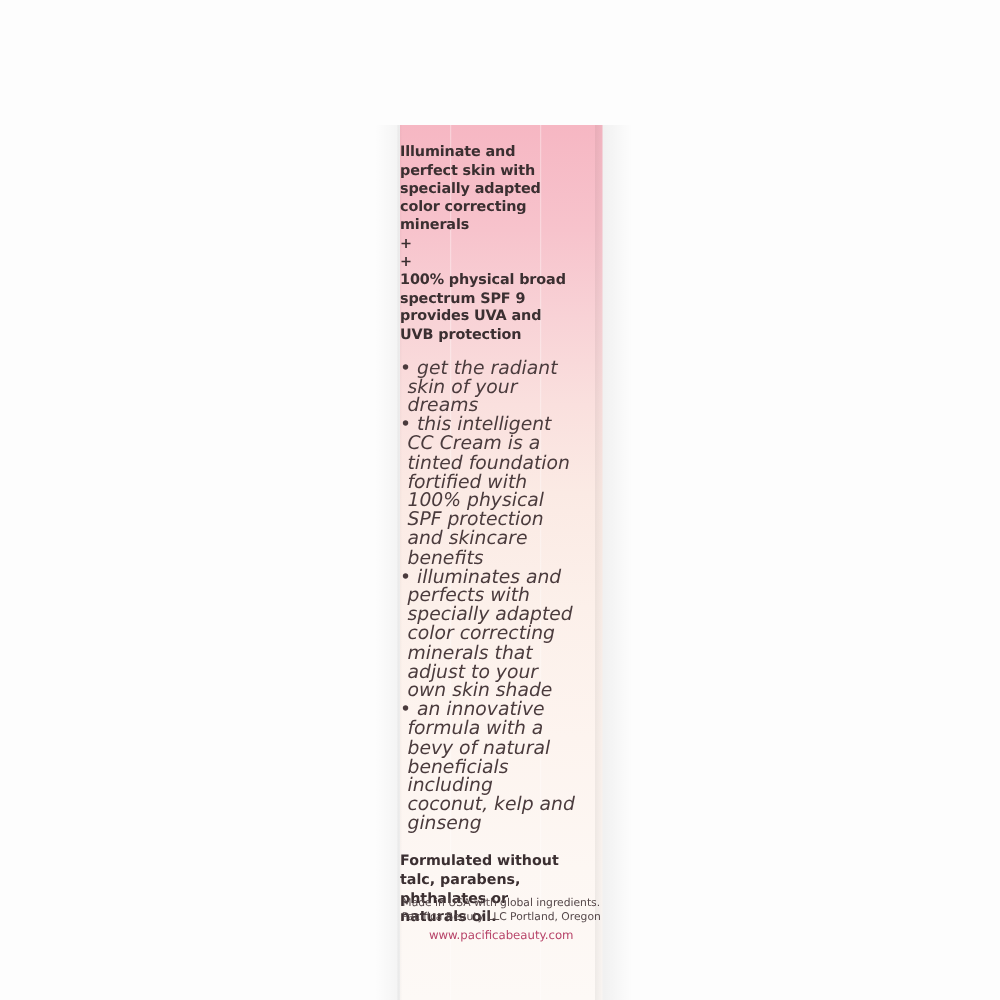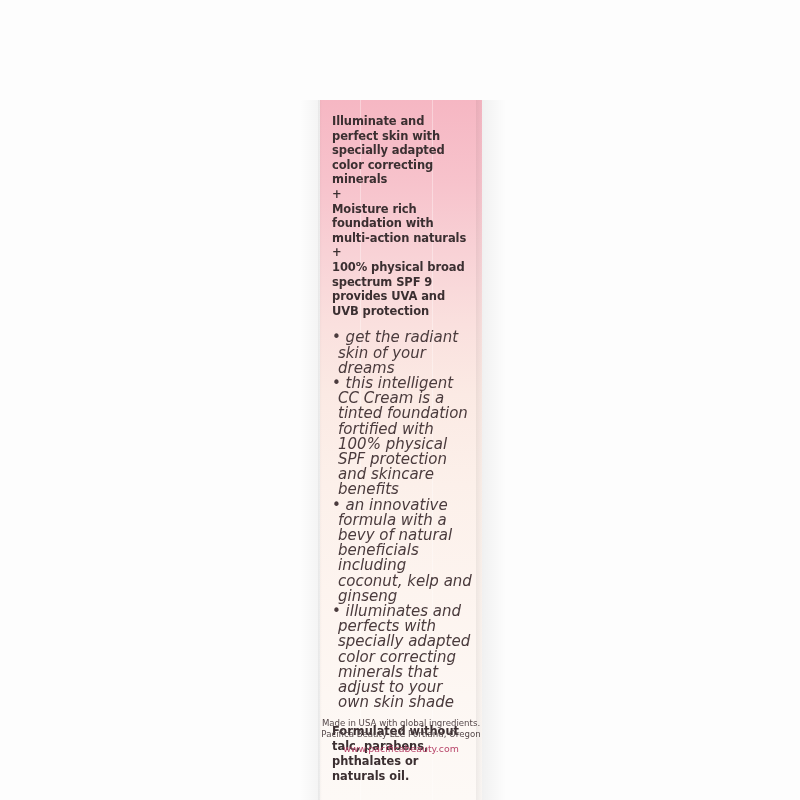--- a/index.html
+++ b/index.html
@@ -68,21 +68,21 @@
     position: absolute;
     left: 480px;
     top: 100px;
     width: 26px;
     height: 700px;
     background: linear-gradient(90deg, rgba(0,0,0,0.055), rgba(0,0,0,0.0));
   }
 
   .panel-inner {
     position: absolute;
-    left: 12px;
+    left: 0;
     top: 14px;
     width: 140px;
   }
 
   .claims {
     color: #3b2f31;
     font-size: 11.5px;
     line-height: 14.6px;
     font-weight: bold;
     letter-spacing: -0.1px;
@@ -161,30 +161,29 @@
   <div id="package">
 
     <div class="sheen" style="left:40px;"></div>
     <div class="sheen" style="left:112px;"></div>
 
     <div class="panel-inner">
 
       <div class="claims">
         <p>Illuminate and perfect skin with specially adapted color correcting minerals</p>
         <span class="plus">+</span>
-        <p>Moisture rich foundation with multi-action naturals</p>
         <span class="plus">+</span>
         <p>100% physical broad spectrum SPF 9 provides UVA and UVB protection</p>
       </div>
 
       <div class="bullets">
         <span class="bullet">• get the radiant skin of your dreams</span>
         <span class="bullet">• this intelligent CC Cream is a tinted foundation fortified with 100% physical SPF protection and skincare benefits</span>
+        <span class="bullet">• illuminates and perfects with specially adapted color correcting minerals that adjust to your own skin shade</span>
         <span class="bullet">• an innovative formula with a bevy of natural beneficials including coconut, kelp and ginseng</span>
-        <span class="bullet">• illuminates and perfects with specially adapted color correcting minerals that adjust to your own skin shade</span>
       </div>
 
 
       <div class="formulated">Formulated without talc, parabens, phthalates or naturals oil.</div>
 
     </div>
 
     <div class="footer">
       <div>Made in USA with global ingredients.</div>
       <div>Pacifica Beauty LLC Portland, Oregon</div>

